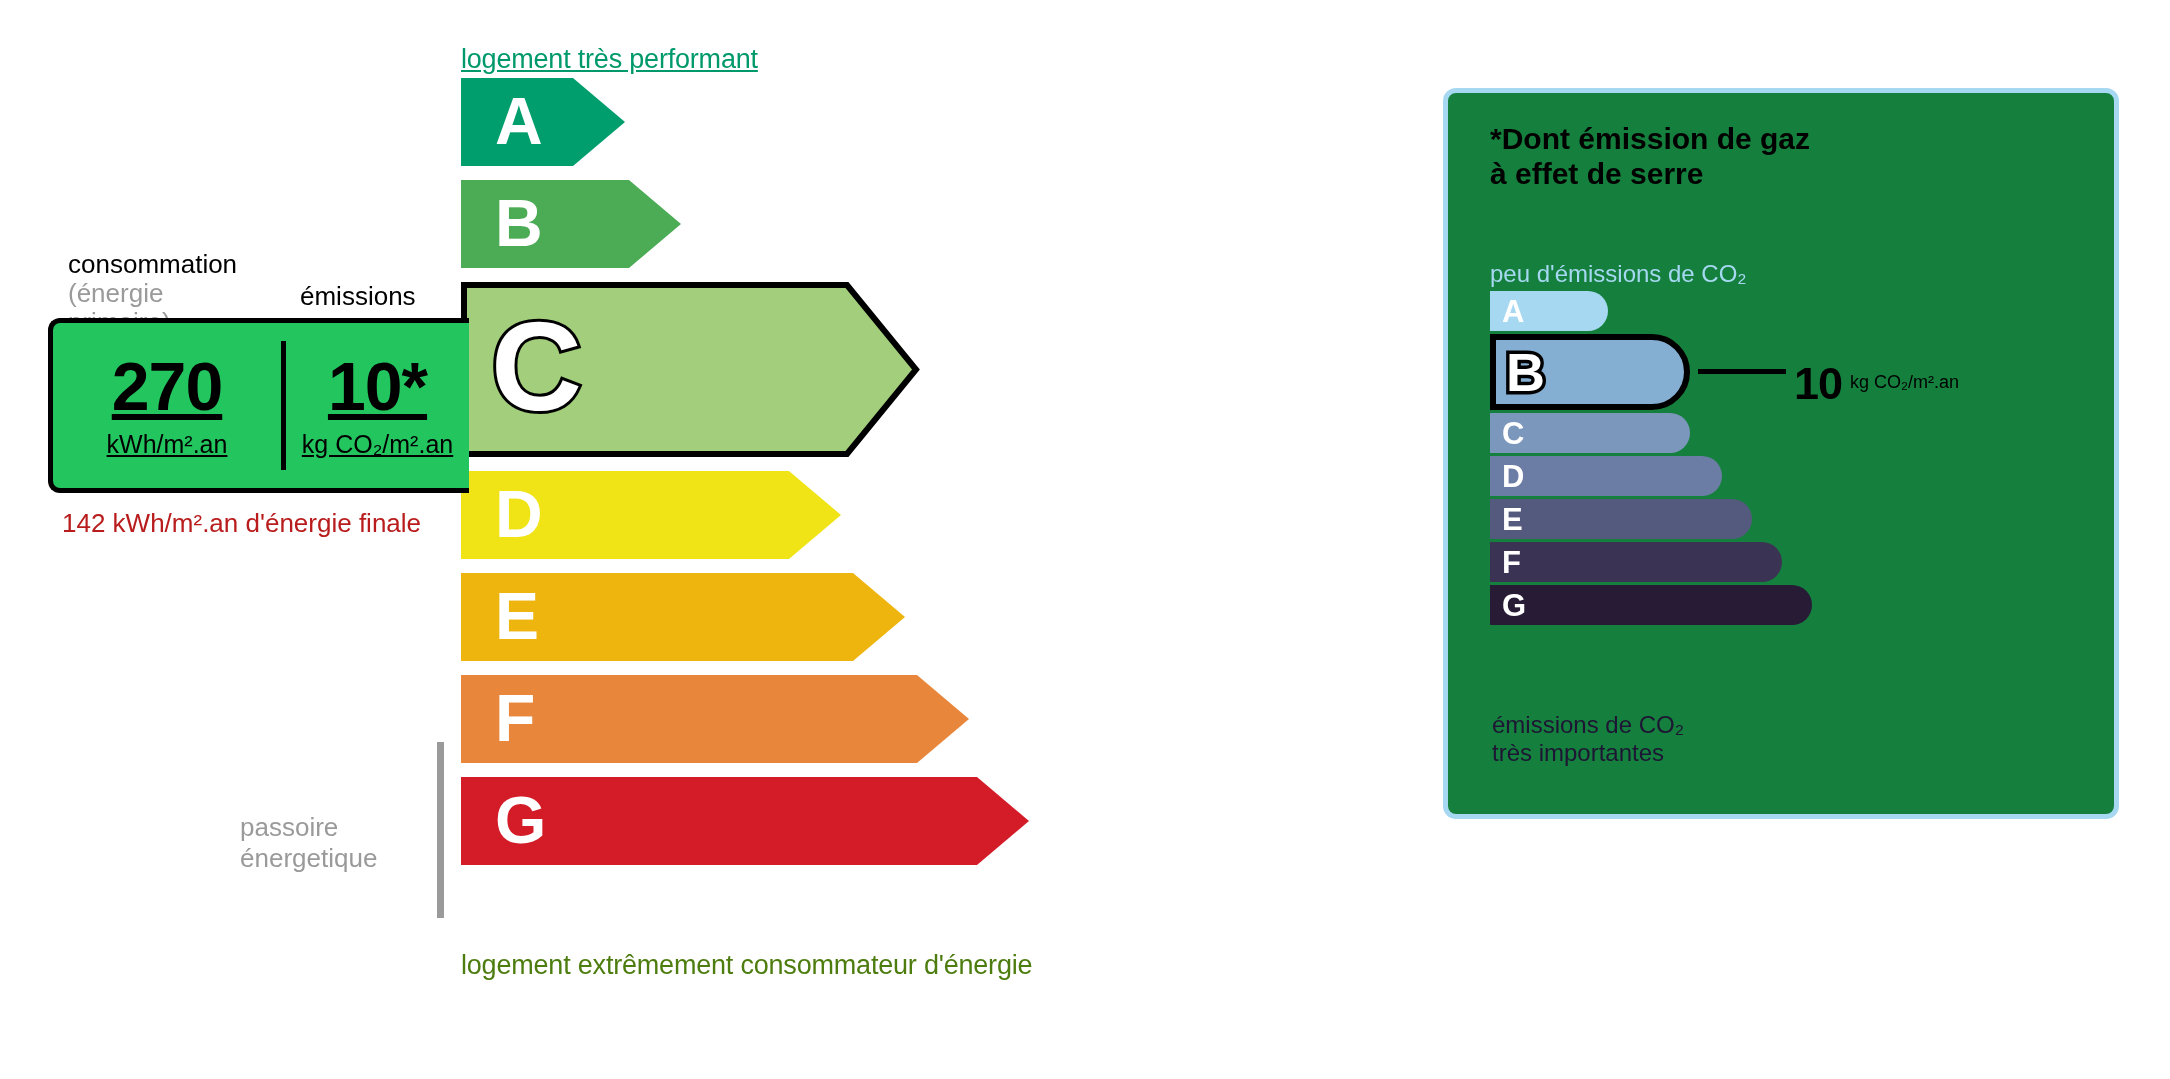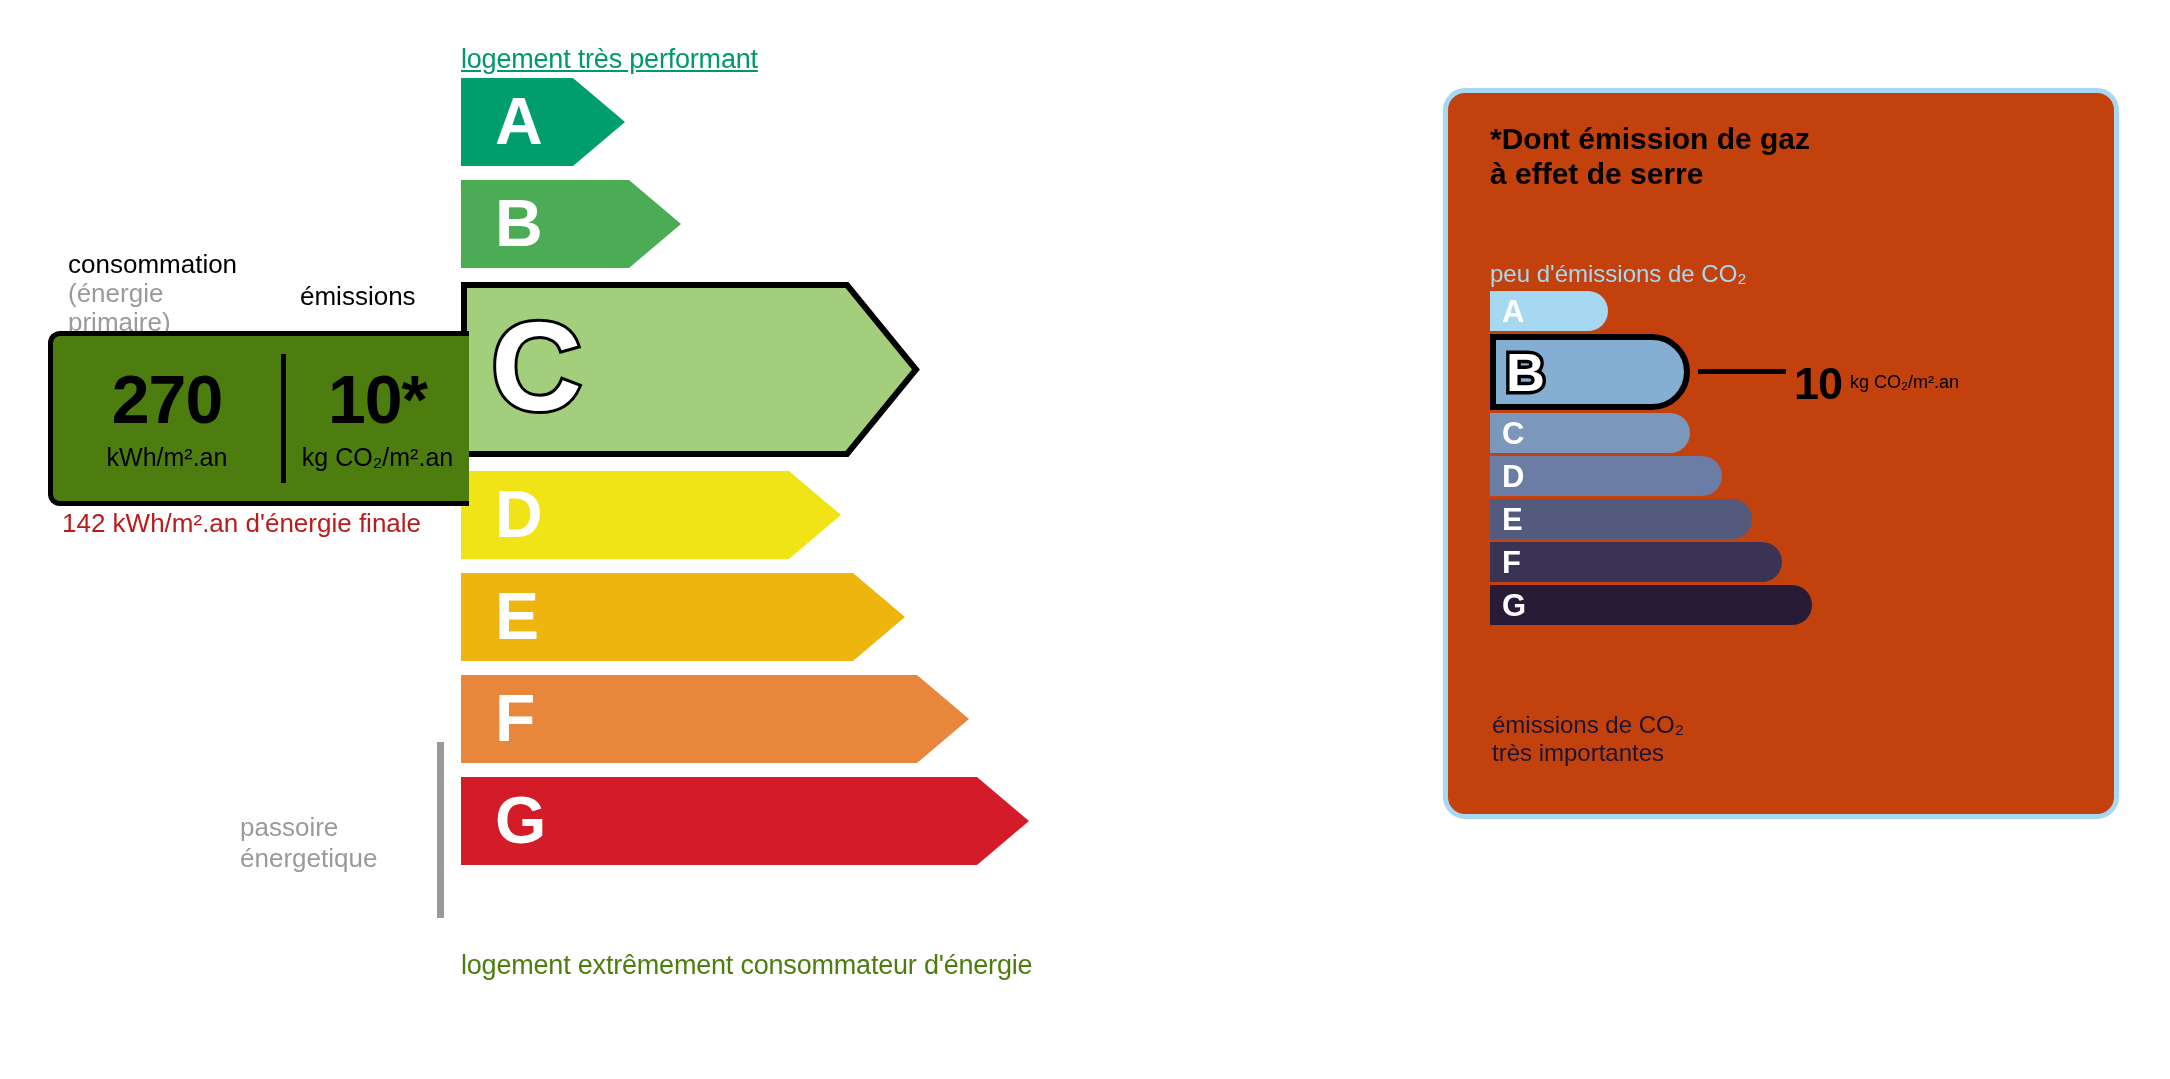--- a/index.html
+++ b/index.html
@@ -76,30 +76,31 @@
   .band.selected { height: 175px; }
   .band.selected .letter {
     font-size: 126px;
     left: 30px;
   }
 
   
   .value-box {
     position: absolute;
     left: 48px;
-    top: 331px;
+    top: 318px;
     width: 421px;
     height: 175px;
     border: 5px solid #000;
     border-right: none;
     border-radius: 12px 0 0 12px;
-    background: #4d7c0f;
+    background: #22c55e;
     box-sizing: border-box;
     display: flex;
     z-index: 6;
+    text-decoration: underline;
   }
   .vb-cell {
     flex: 1 1 0;
     display: flex;
     flex-direction: column;
     align-items: center;
     justify-content: center;
     position: relative;
   }
   .vb-cell.left { flex: 0 0 228px; }
@@ -166,22 +167,22 @@
   }
 
   
   #co2-panel {
     position: absolute;
     left: 1443px;
     top: 88px;
     width: 676px;
     height: 731px;
     border: 5px solid #A6D8F2;
-    border-radius: 22px;
-    background: #c2410c;
+    border-radius: 13px;
+    background: #15803d;
     box-sizing: border-box;
   }
   .co2-title {
     position: absolute;
     left: 42px;
     top: 28px;
     font-size: 30px;
     font-weight: bold;
     line-height: 1.18;
     white-space: pre-line;

